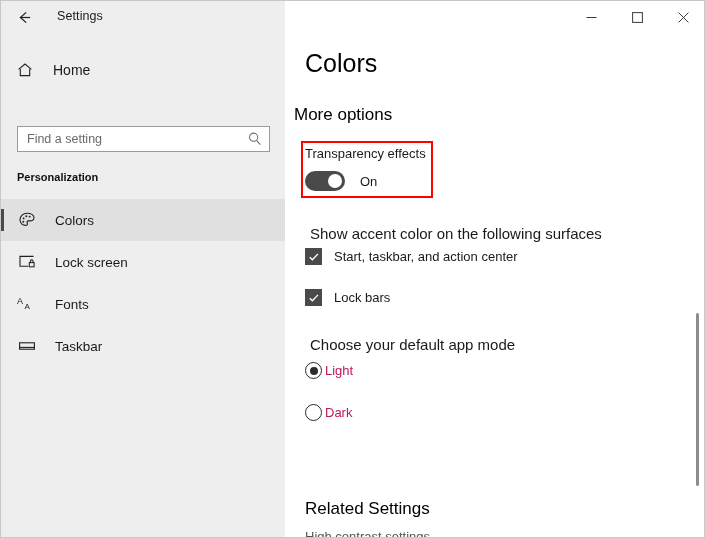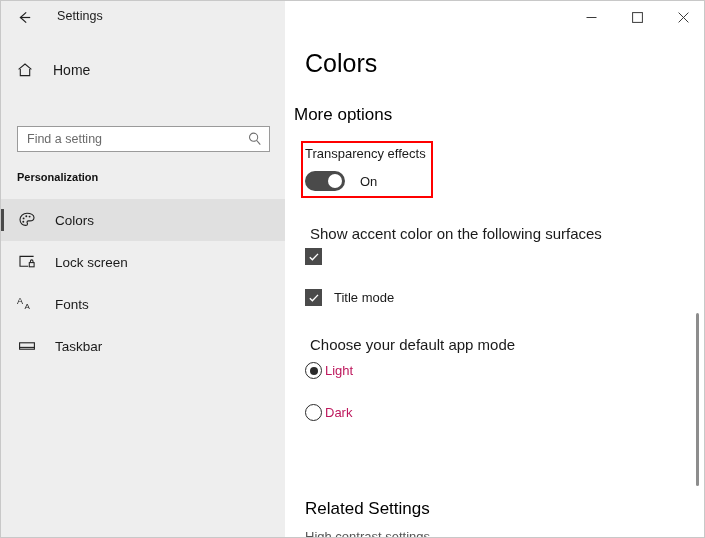--- a/index.html
+++ b/index.html
@@ -457,29 +457,30 @@
     </div>
 
     <div class="group-label" style="top:192px;">Show accent color on the following surfaces</div>
 
     <div class="check-row" style="top:215px;">
       <span class="checkbox">
         <svg width="12" height="12" viewBox="0 0 12 12">
           <path d="M1.8 6.2 L4.4 8.8 L10 2.9" fill="none" stroke="#ffffff" stroke-width="1.35"></path>
         </svg>
       </span>
+      <span class="check-label">Start, taskbar, and action center</span>
     </div>
 
     <div class="check-row" style="top:256px;">
       <span class="checkbox">
         <svg width="12" height="12" viewBox="0 0 12 12">
           <path d="M1.8 6.2 L4.4 8.8 L10 2.9" fill="none" stroke="#ffffff" stroke-width="1.35"></path>
         </svg>
       </span>
-      <span class="check-label">Title mode</span>
+      <span class="check-label">Lock bars</span>
     </div>
 
     <div class="group-label" style="top:303px;">Choose your default app mode</div>
 
     <div class="radio-row" style="top:329px;">
       <span class="radio checked"></span>
       <span class="radio-label">Light</span>
     </div>
 
     <div class="radio-row" style="top:371px;">

